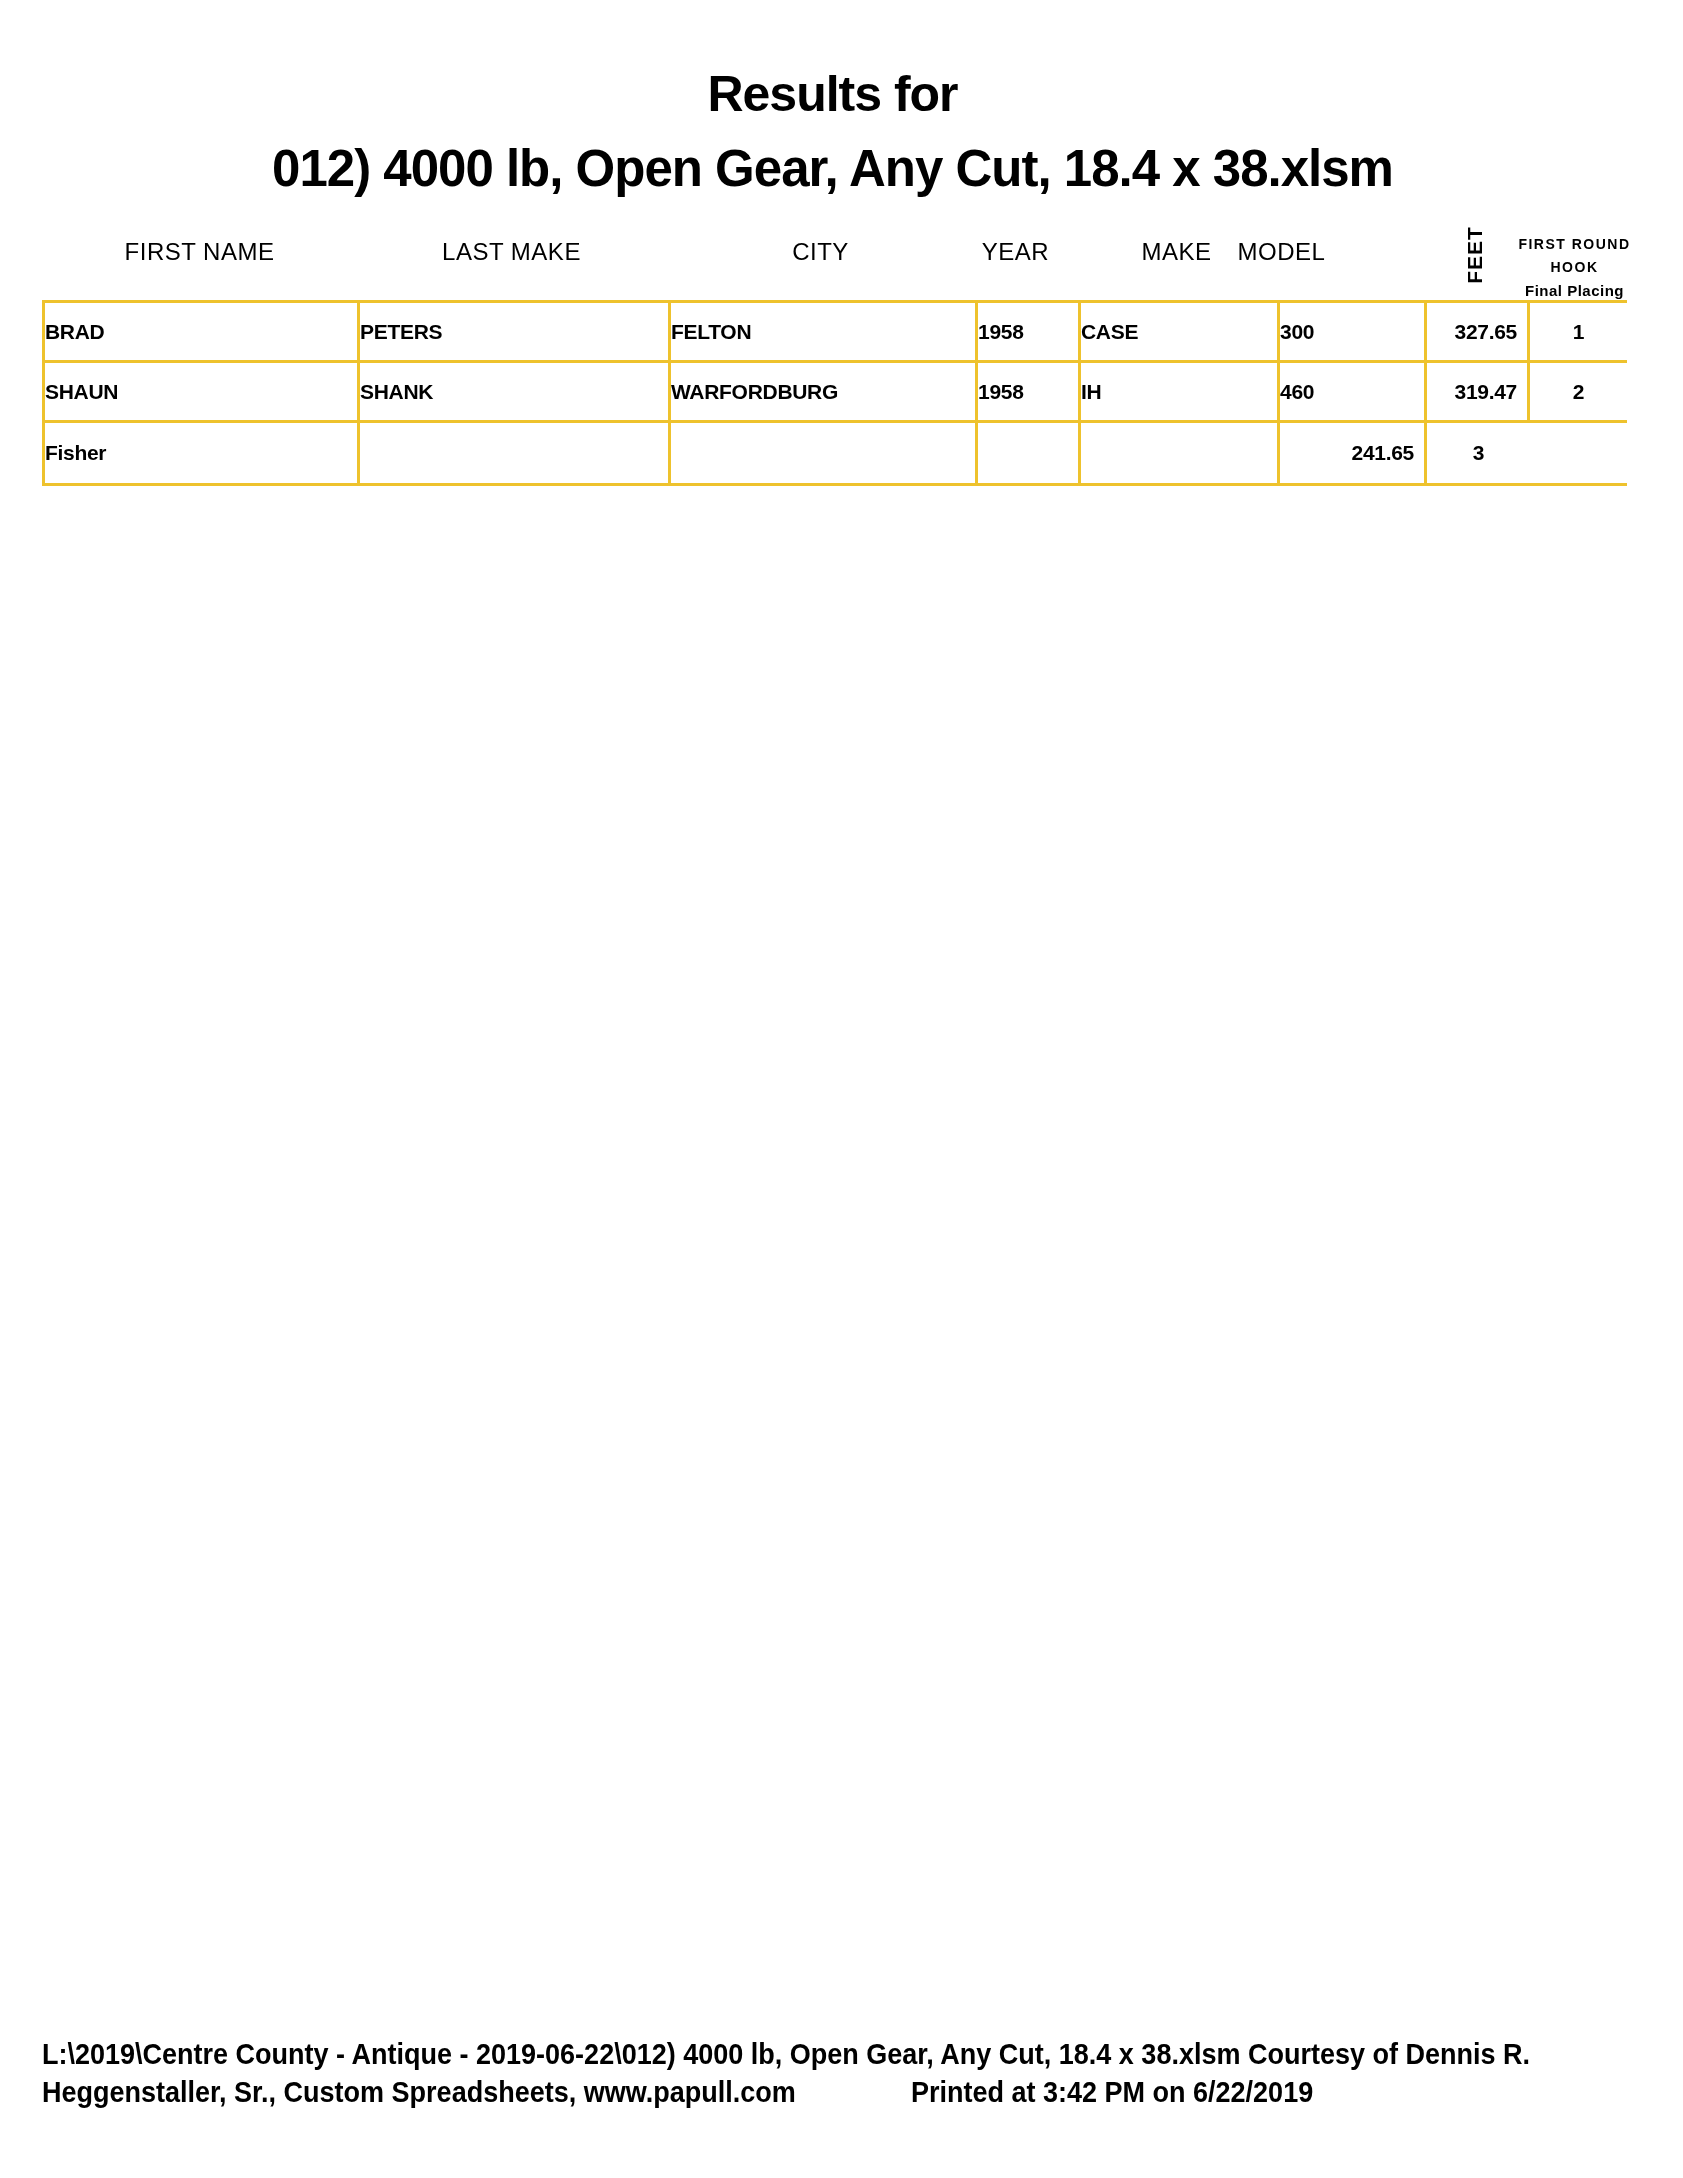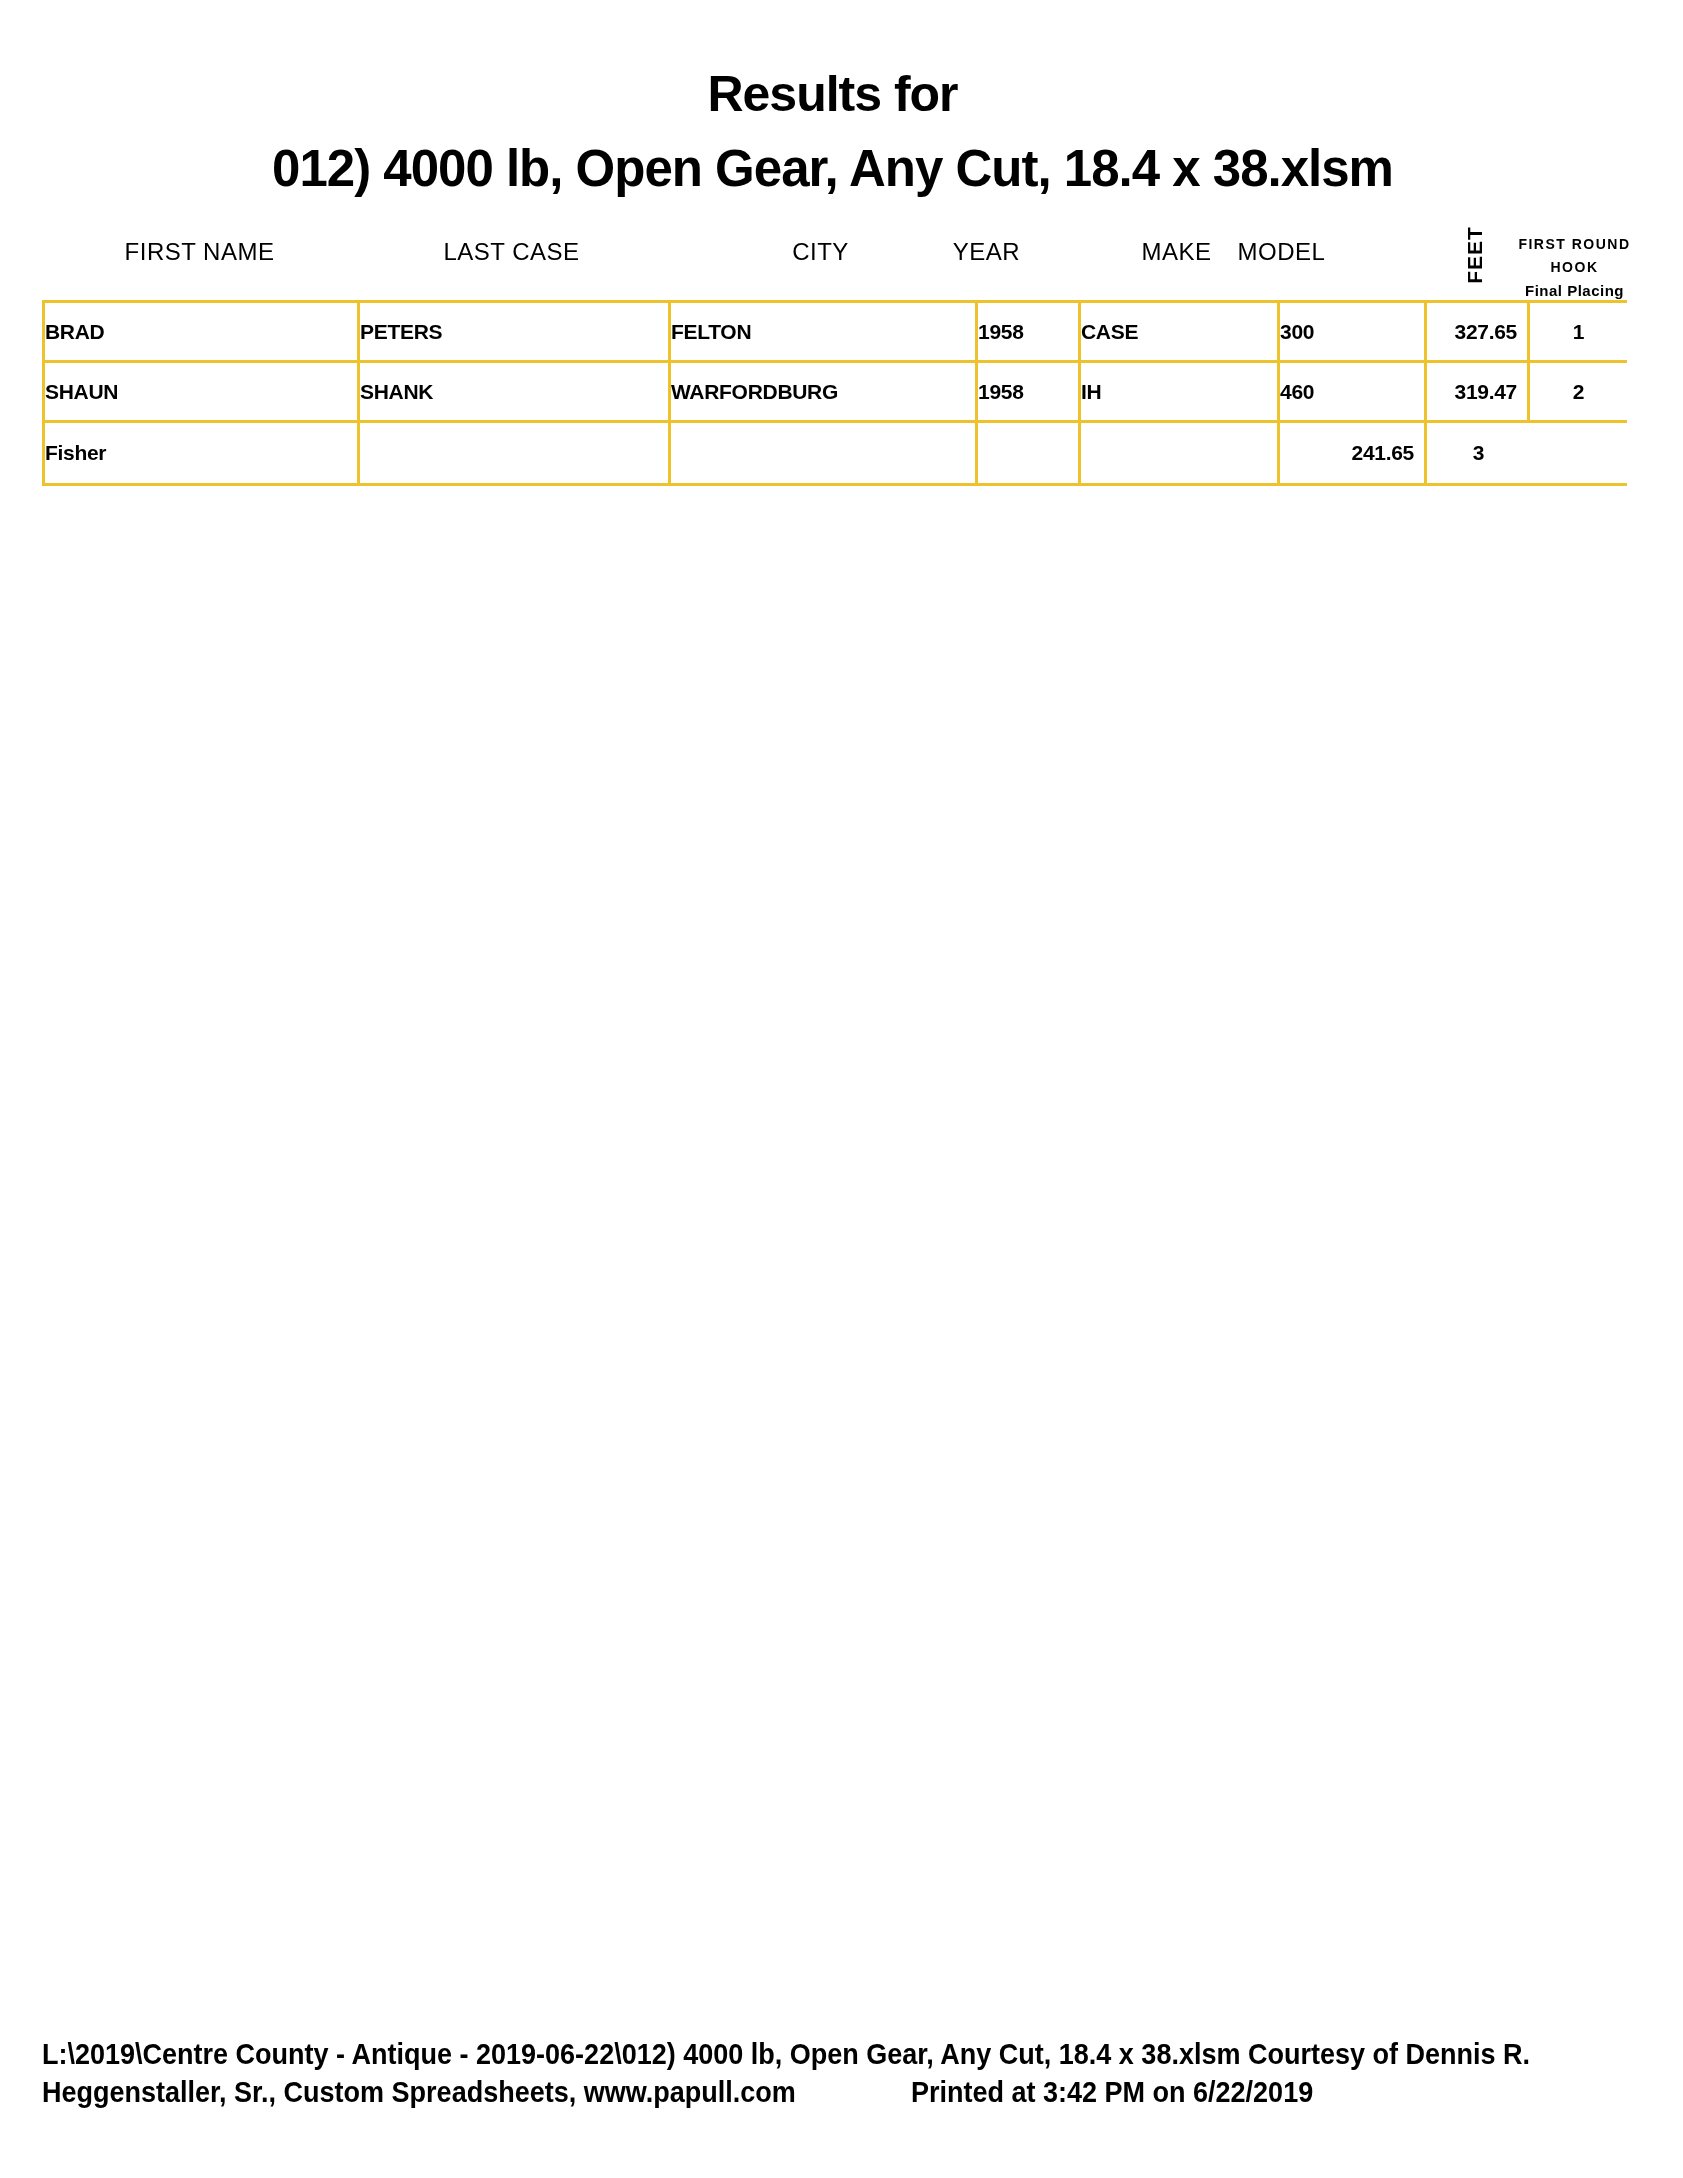--- a/index.html
+++ b/index.html
@@ -149,23 +149,23 @@
 </style>
 </head>
 <body>
 
 <div class="page">
 
   <div class="title">Results for</div>
   <div class="subtitle">012) 4000 lb, Open Gear, Any Cut, 18.4 x 38.xlsm</div>
 
   <div class="col-h" style="left:42px;width:315px">FIRST NAME</div>
-  <div class="col-h" style="left:356px;width:311px">LAST CASE</div>
+  <div class="col-h" style="left:356px;width:311px">LAST MAKE</div>
   <div class="col-h" style="left:667px;width:307px">CITY</div>
-  <div class="col-h" style="left:935px;width:103px">YEAR</div>
+  <div class="col-h" style="left:964px;width:103px">YEAR</div>
   <div class="col-h" style="left:1077px;width:199px">MAKE</div>
   <div class="col-h" style="left:1208px;width:147px">MODEL</div>
 
   <div class="feet-h">
     <span>FEET</span>
   </div>
 
   <div class="hook-h">
     <div class="hl">FIRST ROUND</div>
     <div class="hl">HOOK</div>

